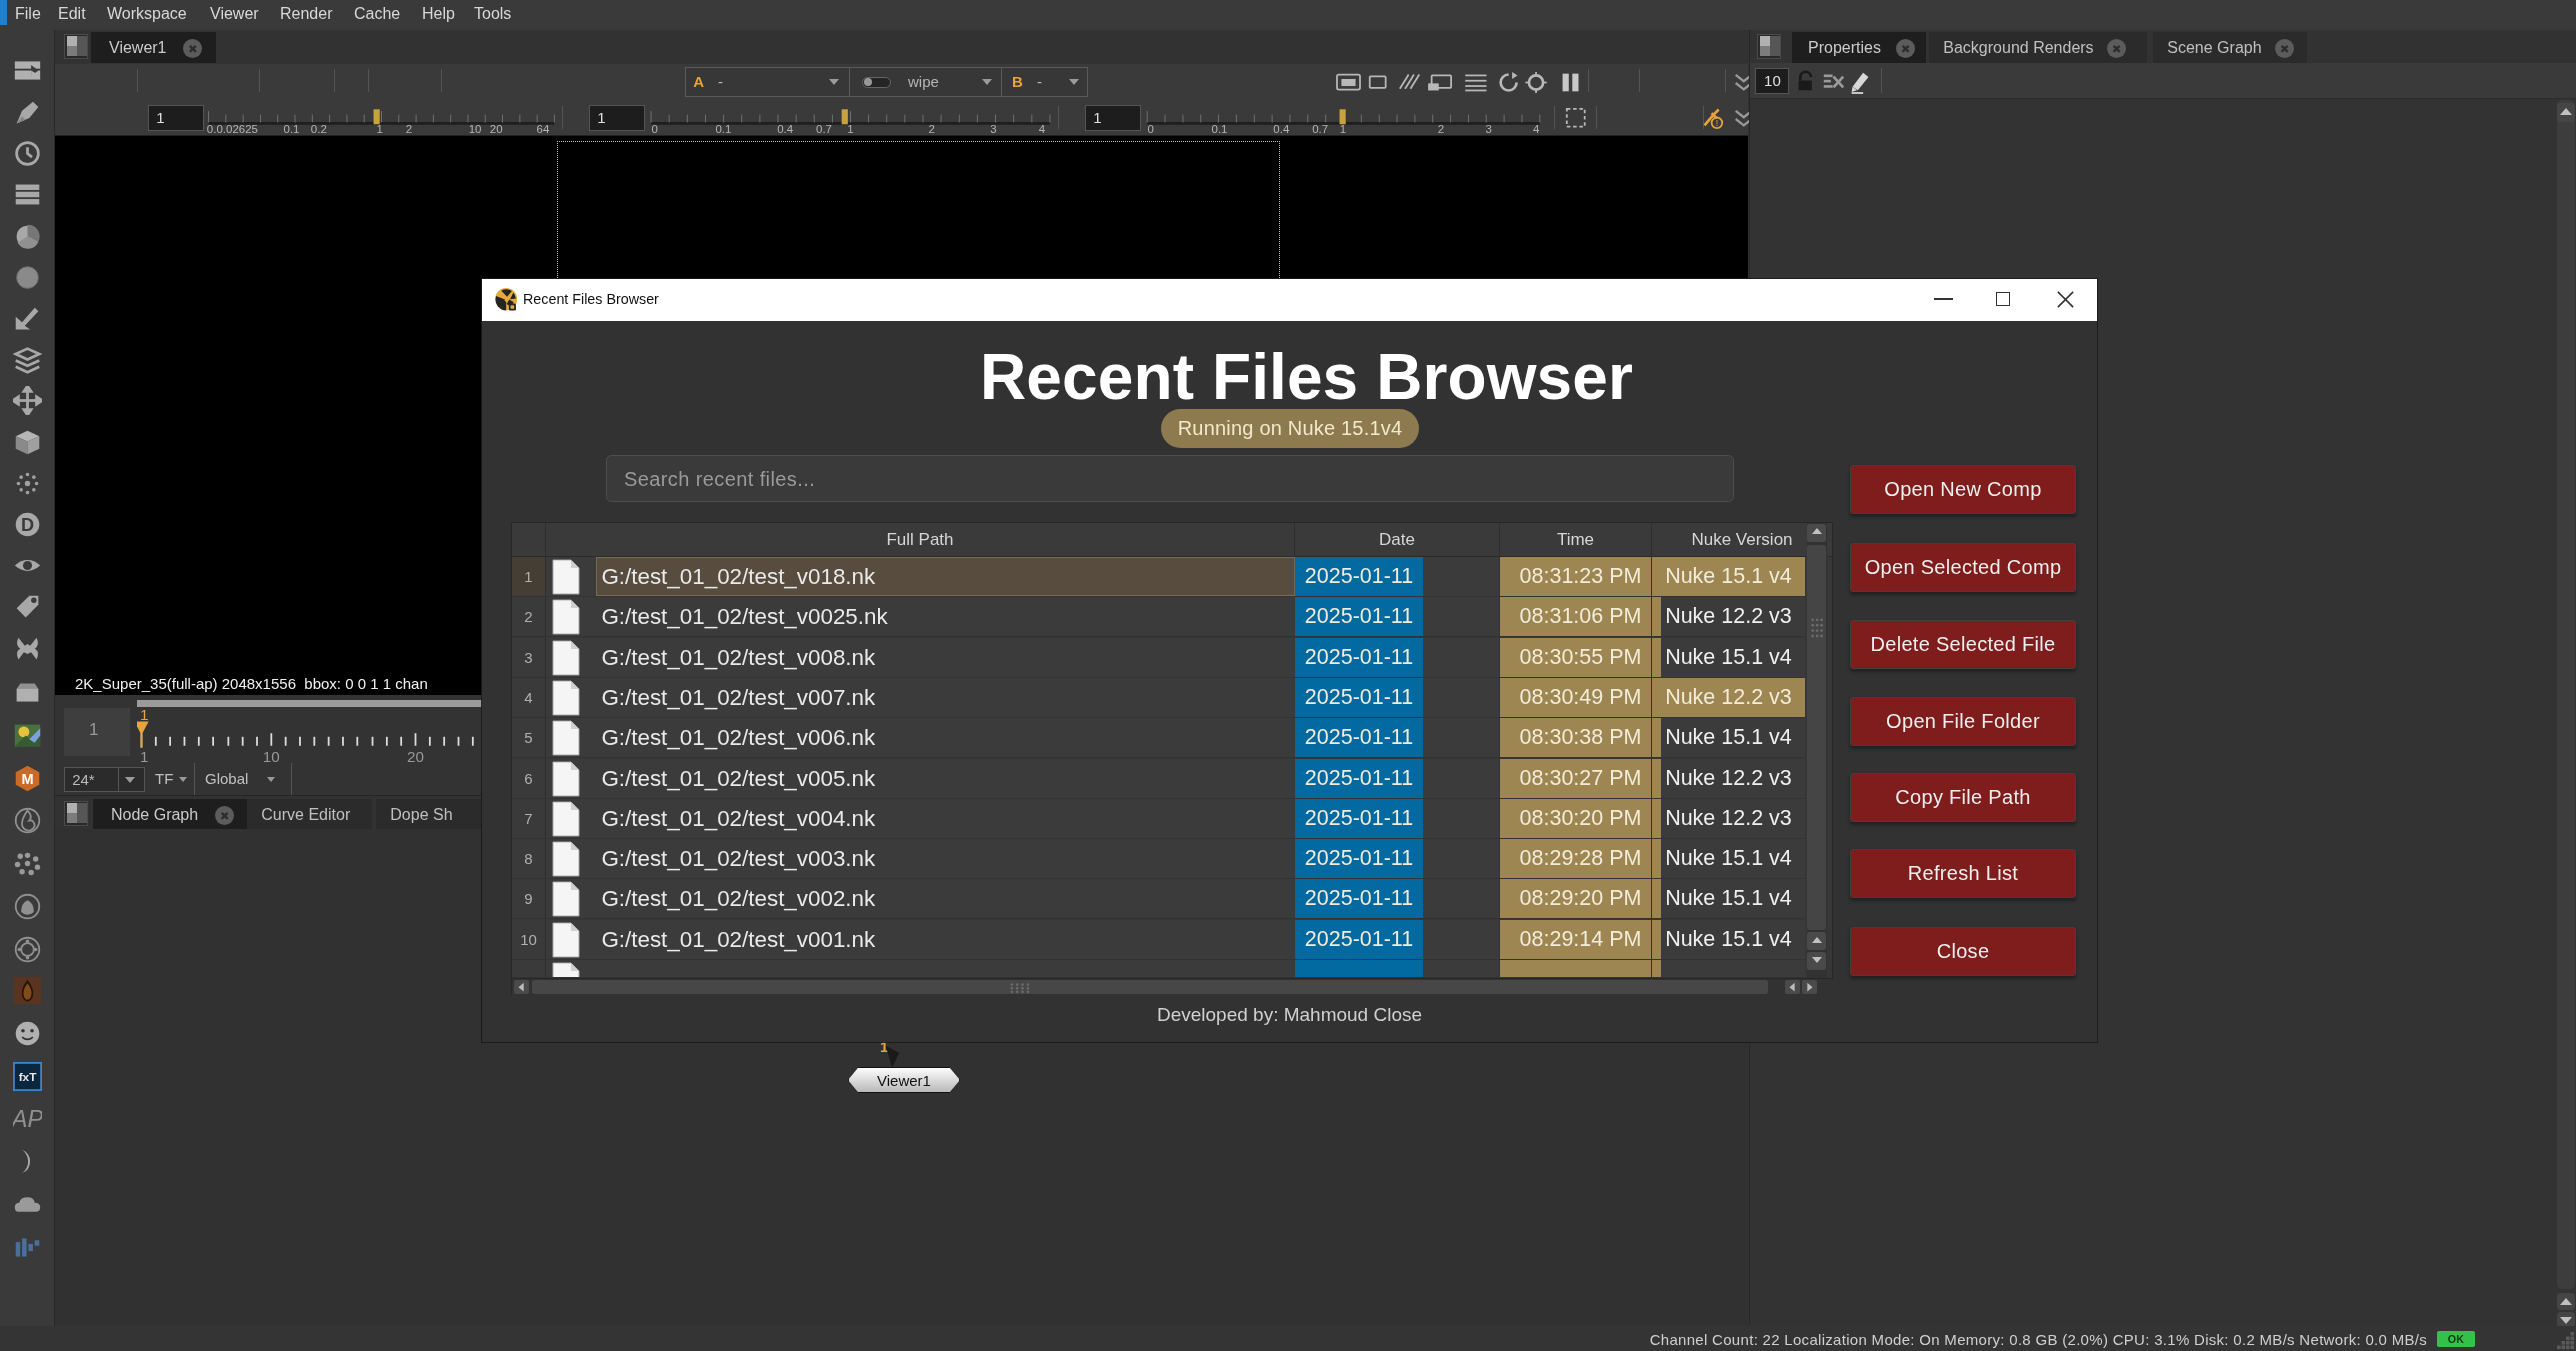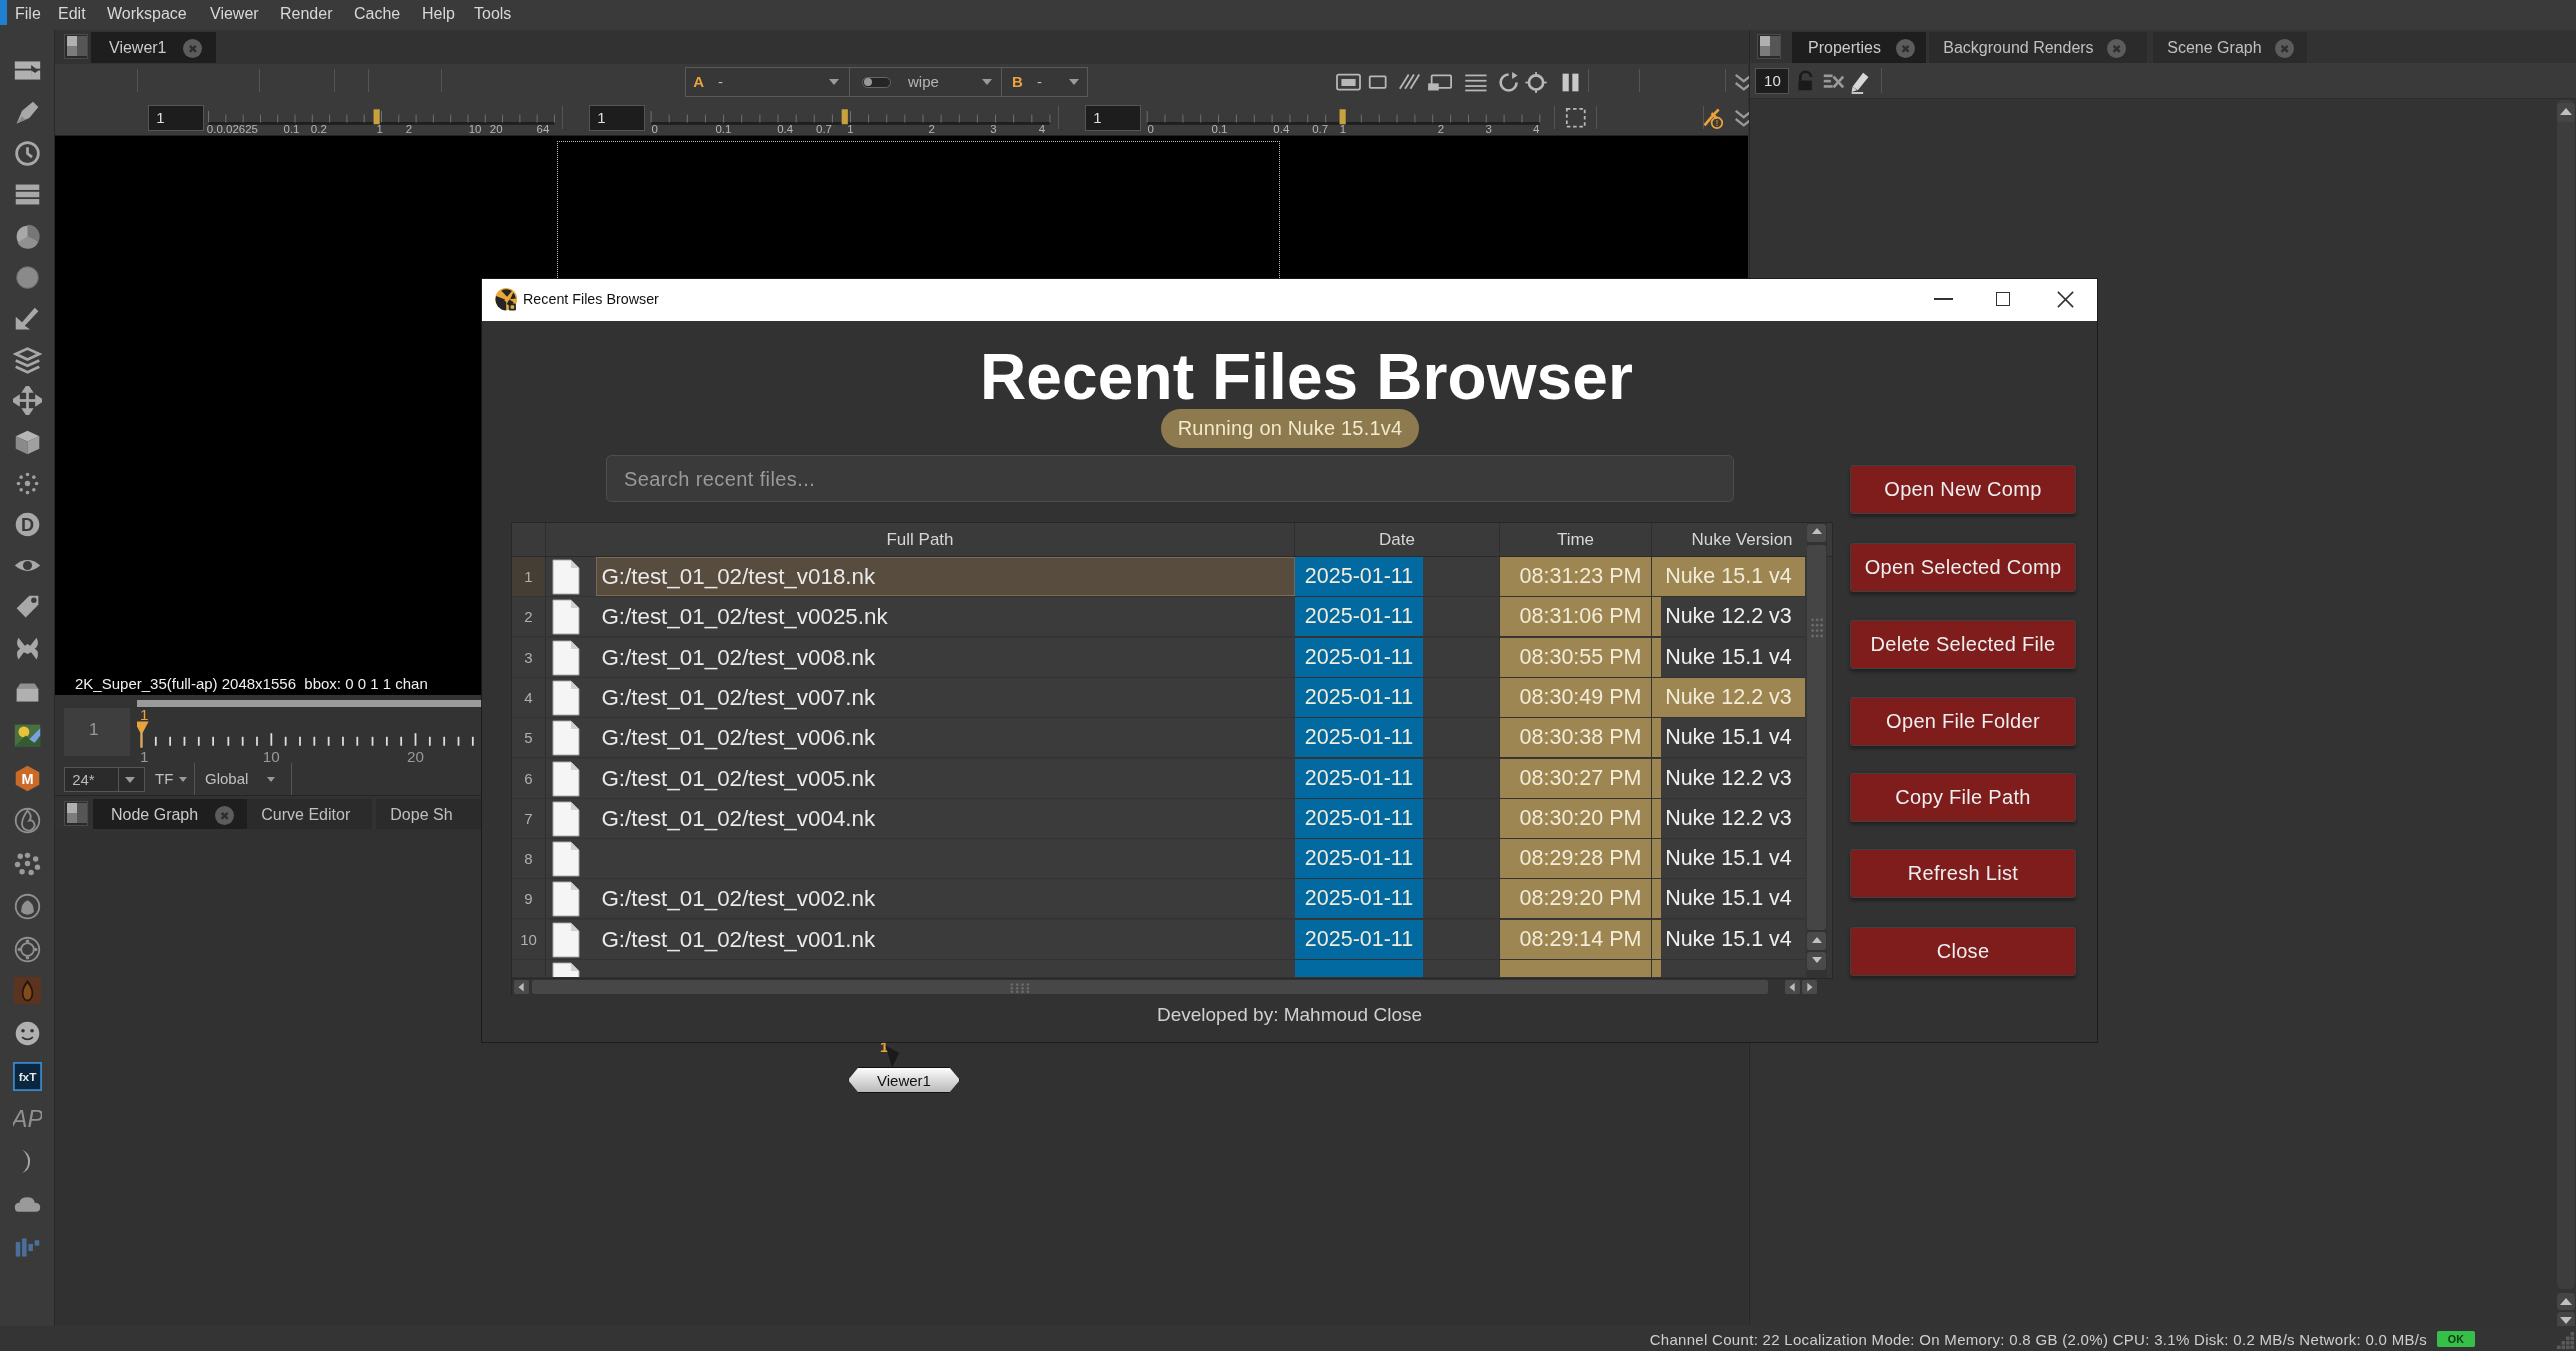--- a/index.html
+++ b/index.html
@@ -741,20 +741,21 @@
         <div class="cdate">2025-01-11</div>
         <div class="ctime">08:30:20 PM</div>
         <div class="cver">Nuke 12.2 v3</div>
       </div>
       <div class="row" style="top:316px">
         <div class="rnum">8</div>
           <svg class="ficon" viewBox="0 0 31 40">
             <path d="M1 1 h20 l9 9 v29 h-29z" fill="#f5f5f5" stroke="#999" stroke-width="1"></path>
             <path d="M21 1 l9 9 h-9z" fill="#d0d0d0"></path>
           </svg>
+        <div class="fpath"><span style="margin-left:5.4px">G:/test_01_02/test_v003.nk</span></div>
         <div class="cdate">2025-01-11</div>
         <div class="ctime">08:29:28 PM</div>
         <div class="cver">Nuke 15.1 v4</div>
       </div>
       <div class="row" style="top:356px">
         <div class="rnum">9</div>
           <svg class="ficon" viewBox="0 0 31 40">
             <path d="M1 1 h20 l9 9 v29 h-29z" fill="#f5f5f5" stroke="#999" stroke-width="1"></path>
             <path d="M21 1 l9 9 h-9z" fill="#d0d0d0"></path>
           </svg>

